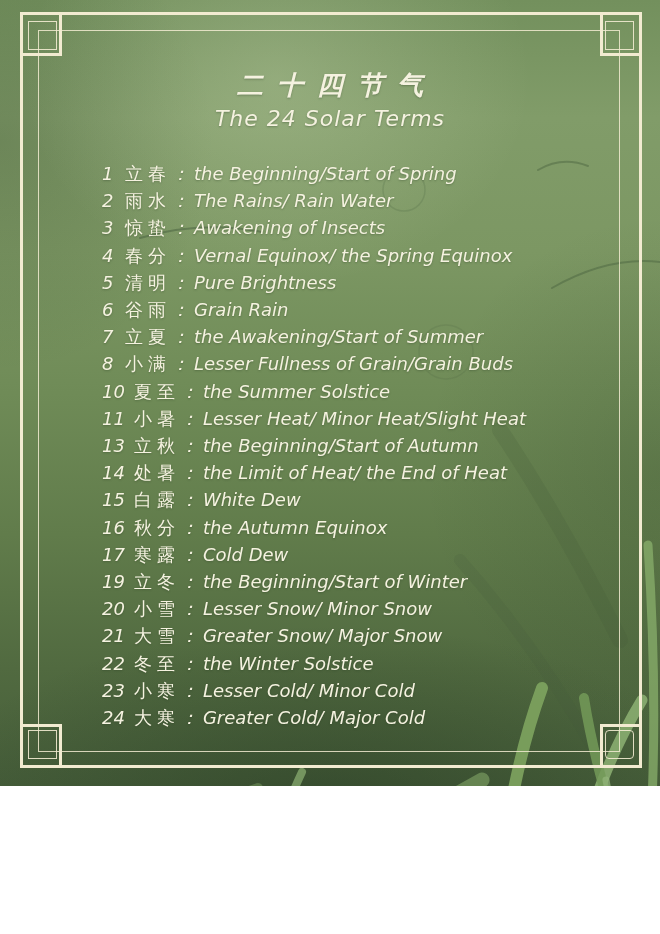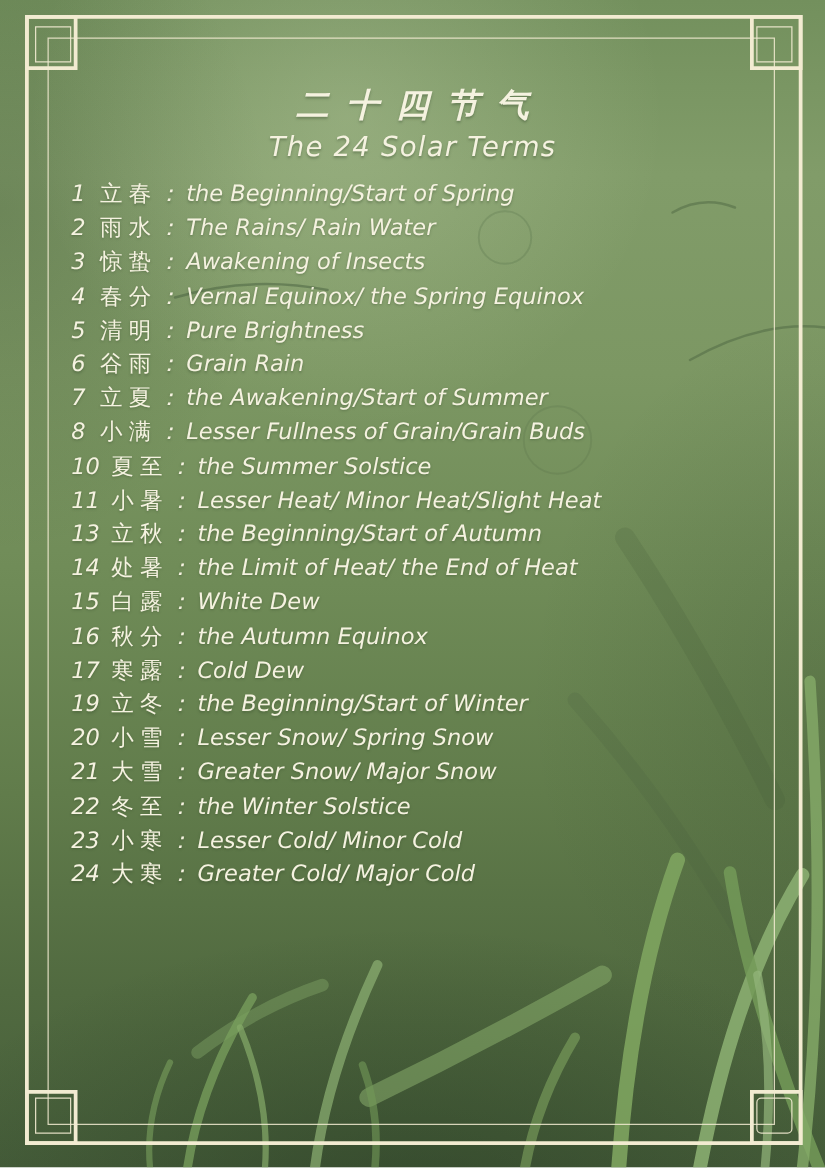--- a/index.html
+++ b/index.html
@@ -3,21 +3,21 @@
 <meta charset="utf-8">
 <style>
   html,body{margin:0;padding:0;}
   body{
     width:660px;height:934px;
     font-family:"DejaVu Sans","Liberation Sans",sans-serif;
     overflow:hidden;
   }
   .poster{
     position:relative;
-    width:660px;height:934px;
+    width:660px;height:786px;
     background:
       radial-gradient(ellipse 55% 38% at 42% 10%, rgba(230,240,205,0.22), rgba(230,240,205,0) 70%),
       radial-gradient(ellipse 50% 45% at 0% 18%, rgba(40,60,35,0.22), rgba(40,60,35,0) 65%),
       radial-gradient(ellipse 55% 50% at 100% 60%, rgba(40,60,35,0.18), rgba(40,60,35,0) 65%),
       radial-gradient(ellipse 90% 35% at 50% 104%, rgba(28,45,26,0.40), rgba(28,45,26,0) 70%),
       linear-gradient(180deg,#73905d 0%,#819c69 15%,#7c9763 32%,#6f8b57 50%,#617c4b 68%,#516a40 85%,#465e3a 100%);
     overflow:hidden;
   }
 
   
@@ -46,21 +46,21 @@
   }
   .header{ padding-top:68px; text-align:center;}
   .title-zh{
     margin:0; font-size:26px; font-weight:600; letter-spacing:14px;
     padding-left:14px; line-height:34px;
   }
   .title-en{
     margin:2px 0 0 0; font-size:22px; font-weight:400; letter-spacing:1px;
     line-height:30px;
   }
-  .terms{ margin-top:8px; padding-left:57px;}
+  .terms{ margin-top:26px; padding-left:102px;}
   .term-row{ line-height:27.2px; font-size:18px; white-space:nowrap;}
   .term-row .num{ display:inline-block; min-width:14px; margin-right:9px;}
   .term-row .zh{ letter-spacing:5px; font-style:normal; font-weight:500;}
   .term-row .sep{ margin-right:5px;}
 </style>
 </head>
 <body>
 
 <div class="poster">
 
@@ -126,20 +126,20 @@
         <div class="term-row"><span class="num">7</span><span class="zh">立夏</span><span class="sep">：</span><span class="en">the Awakening/Start of Summer</span></div>
         <div class="term-row"><span class="num">8</span><span class="zh">小满</span><span class="sep">：</span><span class="en">Lesser Fullness of Grain/Grain Buds</span></div>
         <div class="term-row"><span class="num">10</span><span class="zh">夏至</span><span class="sep">：</span><span class="en">the Summer Solstice</span></div>
         <div class="term-row"><span class="num">11</span><span class="zh">小暑</span><span class="sep">：</span><span class="en">Lesser Heat/ Minor Heat/Slight Heat</span></div>
         <div class="term-row"><span class="num">13</span><span class="zh">立秋</span><span class="sep">：</span><span class="en">the Beginning/Start of Autumn</span></div>
         <div class="term-row"><span class="num">14</span><span class="zh">处暑</span><span class="sep">：</span><span class="en">the Limit of Heat/ the End of Heat</span></div>
         <div class="term-row"><span class="num">15</span><span class="zh">白露</span><span class="sep">：</span><span class="en">White Dew</span></div>
         <div class="term-row"><span class="num">16</span><span class="zh">秋分</span><span class="sep">：</span><span class="en">the Autumn Equinox</span></div>
         <div class="term-row"><span class="num">17</span><span class="zh">寒露</span><span class="sep">：</span><span class="en">Cold Dew</span></div>
         <div class="term-row"><span class="num">19</span><span class="zh">立冬</span><span class="sep">：</span><span class="en">the Beginning/Start of Winter</span></div>
-        <div class="term-row"><span class="num">20</span><span class="zh">小雪</span><span class="sep">：</span><span class="en">Lesser Snow/ Spring Snow</span></div>
+        <div class="term-row"><span class="num">20</span><span class="zh">小雪</span><span class="sep">：</span><span class="en">Lesser Snow/ Minor Snow</span></div>
         <div class="term-row"><span class="num">21</span><span class="zh">大雪</span><span class="sep">：</span><span class="en">Greater Snow/ Major Snow</span></div>
         <div class="term-row"><span class="num">22</span><span class="zh">冬至</span><span class="sep">：</span><span class="en">the Winter Solstice</span></div>
         <div class="term-row"><span class="num">23</span><span class="zh">小寒</span><span class="sep">：</span><span class="en">Lesser Cold/ Minor Cold</span></div>
         <div class="term-row"><span class="num">24</span><span class="zh">大寒</span><span class="sep">：</span><span class="en">Greater Cold/ Major Cold</span></div>
       </div>
   </div>
 </div>
 
 </body></html>

